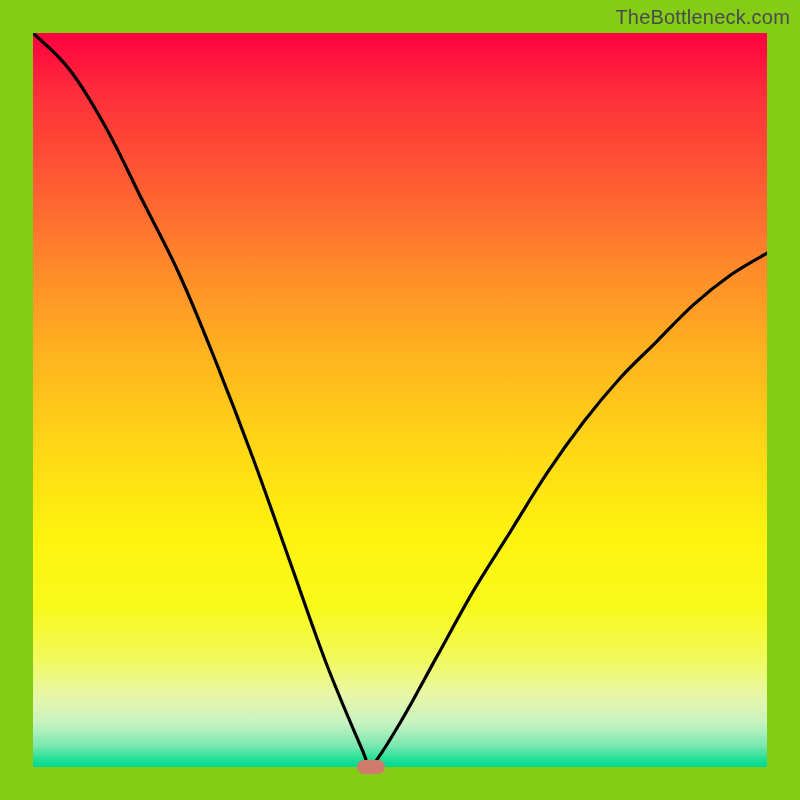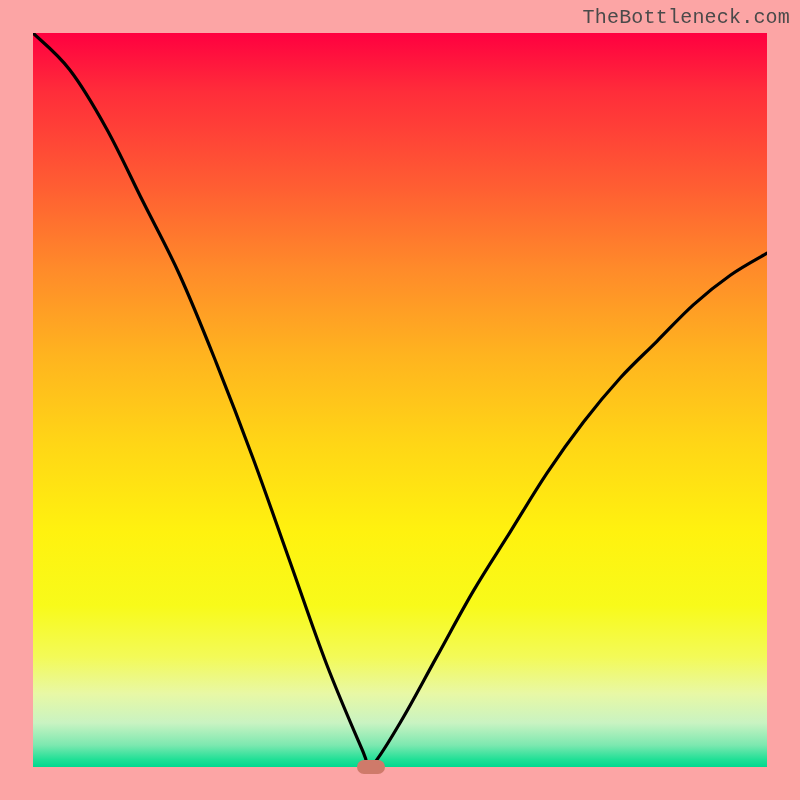--- a/index.html
+++ b/index.html
@@ -8,22 +8,21 @@
     width: 800px;
     height: 800px;
     background: #000;
     overflow: hidden;
     font-family: Arial, Helvetica, sans-serif;
   }
   .frame {
     position: relative;
     width: 800px;
     height: 800px;
-    background: #fca5a5;
-    font-family: Liberation Mono, monospace;
+    background: #84cc16;
   }
   .plot {
     position: absolute;
     left: 33px;
     top: 33px;
     width: 734px;
     height: 734px;
     background: linear-gradient(
       to bottom,
       #ff0040 0%,

